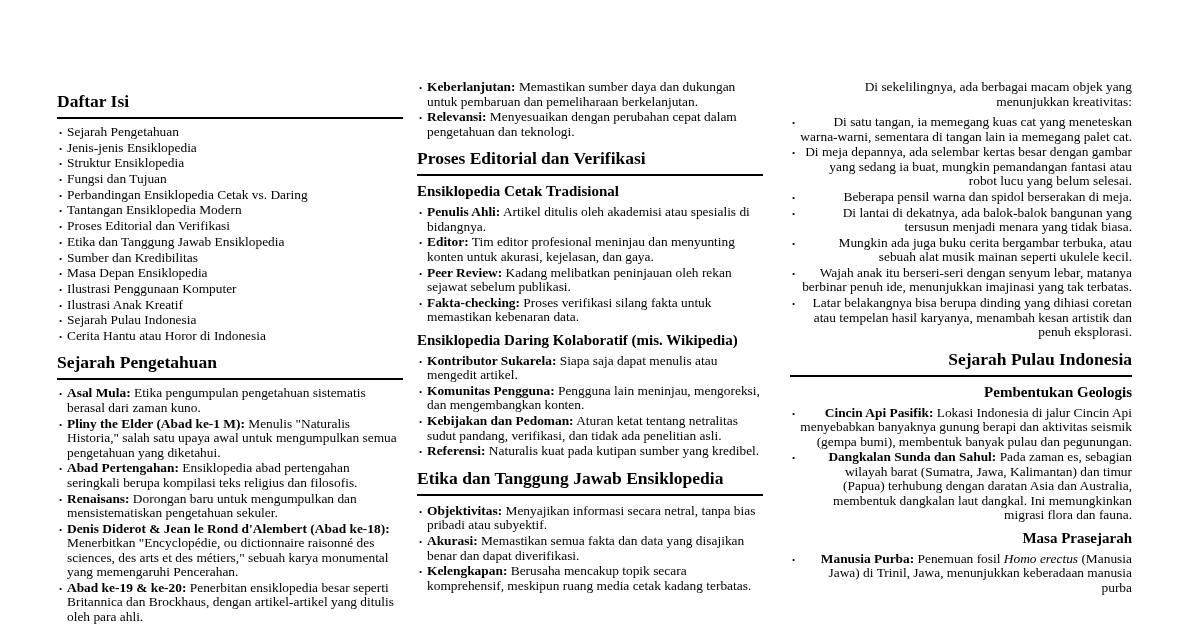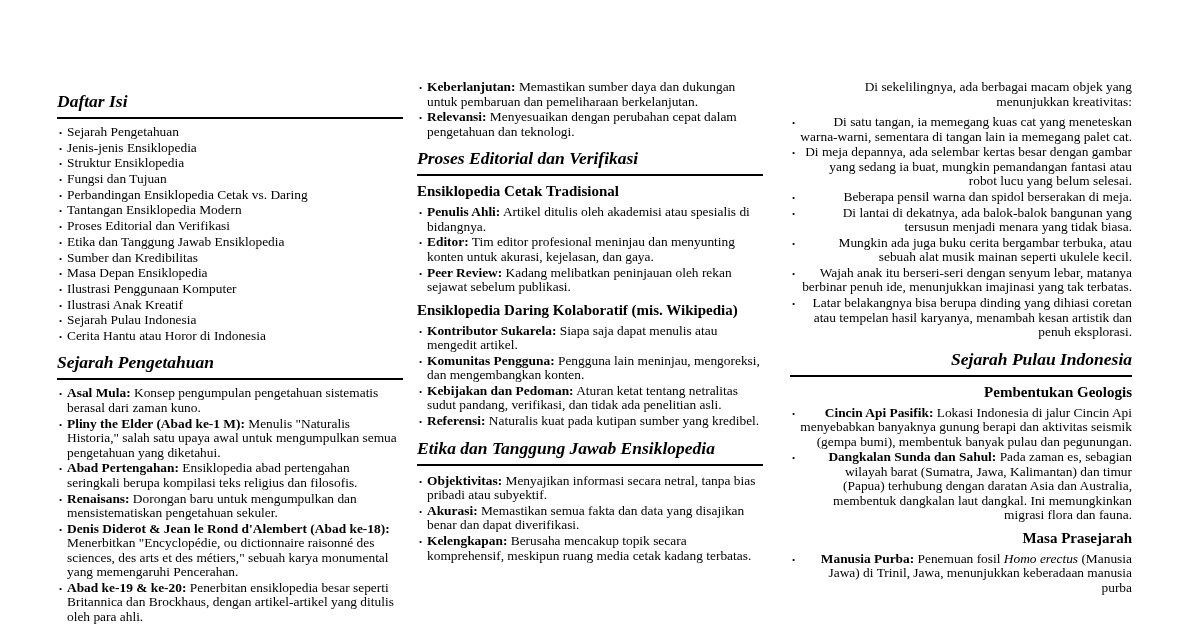--- a/index.html
+++ b/index.html
@@ -11,21 +11,20 @@
     font-size: 13.4px; line-height: 14.5px;
   }
   .col { position: absolute; top: 75px; bottom: 0; overflow: hidden; }
   #col1 { left: 57px;  width: 346px; }
   #col2 { left: 417px; width: 346px; }
   #col3 { left: 790px; width: 342px; text-align: right; }
   h2 {
     font-size: 17.5px; line-height: 19px; font-weight: bold;
     margin: 10px 0 0 0; padding-bottom: 6px;
     border-bottom: 2px solid #000000;
-    font-style: italic;
   }
   h2.first { margin-top: 17px; }
   h3 { font-size: 15px; line-height: 16px; font-weight: bold; margin: 7px 0 2px 0; }
   ul { list-style: none; margin: 6px 0 0 0; padding: 0; }
   ul.flush { margin-top: 5px; }
   ul.ethics { margin-top: 8px; }
   li { position: relative; padding-left: 10px; margin-bottom: 1.2px; }
   li::before { content: "\2022"; position: absolute; left: 2px; top: 1px; font-size: 9px; }
   .lead { font-weight: bold; }
   .it { font-style: italic; }
@@ -48,21 +47,21 @@
     <li>Sumber dan Kredibilitas</li>
     <li>Masa Depan Ensiklopedia</li>
     <li>Ilustrasi Penggunaan Komputer</li>
     <li>Ilustrasi Anak Kreatif</li>
     <li>Sejarah Pulau Indonesia</li>
     <li>Cerita Hantu atau Horor di Indonesia</li>
   </ul>
 
   <h2>Sejarah Pengetahuan</h2>
   <ul>
-    <li><span class="lead">Asal Mula:</span><span> Konsep pengumpulan pengetahuan sistematis berasal dari zaman kuno.</span></li>
+    <li><span class="lead">Asal Mula:</span><span> Etika pengumpulan pengetahuan sistematis berasal dari zaman kuno.</span></li>
     <li><span class="lead">Pliny the Elder (Abad ke-1 M):</span><span> Menulis "Naturalis Historia," salah satu upaya awal untuk mengumpulkan semua pengetahuan yang diketahui.</span></li>
     <li><span class="lead">Abad Pertengahan:</span><span> Ensiklopedia abad pertengahan seringkali berupa kompilasi teks religius dan filosofis.</span></li>
     <li><span class="lead">Renaisans:</span><span> Dorongan baru untuk mengumpulkan dan mensistematiskan pengetahuan sekuler.</span></li>
     <li><span class="lead">Denis Diderot &amp; Jean le Rond d'Alembert (Abad ke-18):</span><span> Menerbitkan "Encyclopédie, ou dictionnaire raisonné des sciences, des arts et des métiers," sebuah karya monumental yang memengaruhi Pencerahan.</span></li>
     <li><span class="lead">Abad ke-19 &amp; ke-20:</span><span> Penerbitan ensiklopedia besar seperti Britannica dan Brockhaus, dengan artikel-artikel yang ditulis oleh para ahli.</span></li>
   </ul>
 </div>
 
 <div class="col" id="col2">
   <ul class="flush">
@@ -70,20 +69,21 @@
     <li><span class="lead">Relevansi:</span><span> Menyesuaikan dengan perubahan cepat dalam pengetahuan dan teknologi.</span></li>
   </ul>
 
   <h2>Proses Editorial dan Verifikasi</h2>
 
   <h3>Ensiklopedia Cetak Tradisional</h3>
   <ul>
     <li><span class="lead">Penulis Ahli:</span><span> Artikel ditulis oleh akademisi atau spesialis di bidangnya.</span></li>
     <li><span class="lead">Editor:</span><span> Tim editor profesional meninjau dan menyunting konten untuk akurasi, kejelasan, dan gaya.</span></li>
     <li><span class="lead">Peer Review:</span><span> Kadang melibatkan peninjauan oleh rekan sejawat sebelum publikasi.</span></li>
+    <li><span class="lead">Fakta-checking:</span><span> Proses verifikasi silang fakta untuk memastikan kebenaran data.</span></li>
   </ul>
 
   <h3>Ensiklopedia Daring Kolaboratif (mis. Wikipedia)</h3>
   <ul>
     <li><span class="lead">Kontributor Sukarela:</span><span> Siapa saja dapat menulis atau mengedit artikel.</span></li>
     <li><span class="lead">Komunitas Pengguna:</span><span> Pengguna lain meninjau, mengoreksi, dan mengembangkan konten.</span></li>
     <li><span class="lead">Kebijakan dan Pedoman:</span><span> Aturan ketat tentang netralitas sudut pandang, verifikasi, dan tidak ada penelitian asli.</span></li>
     <li><span class="lead">Referensi:</span><span> Naturalis kuat pada kutipan sumber yang kredibel.</span></li>
   </ul>
 

